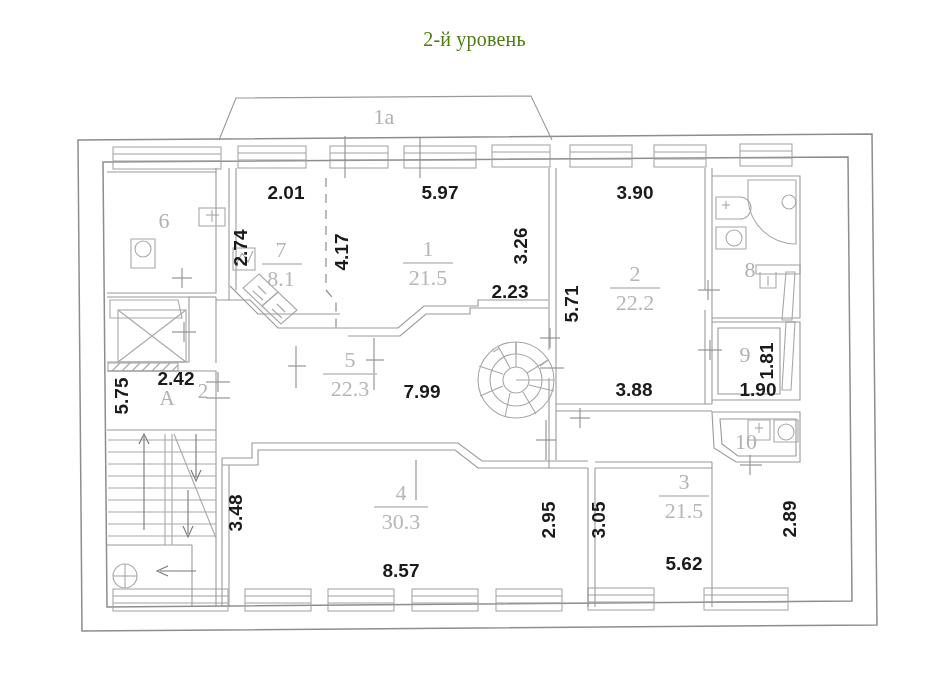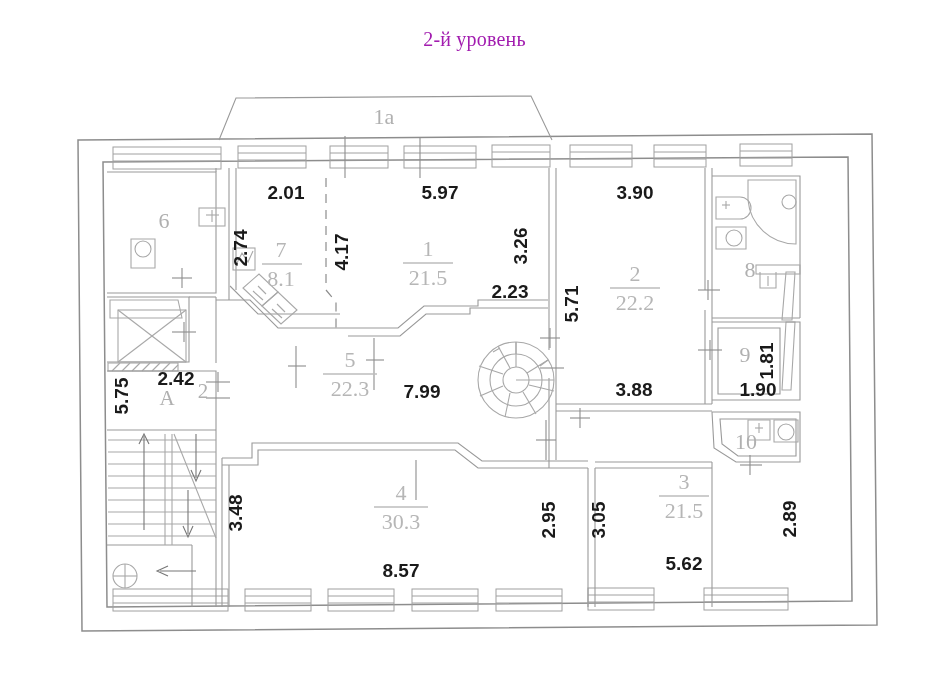--- a/index.html
+++ b/index.html
@@ -15,21 +15,21 @@
     overflow: hidden;
   }
   #plan-title {
     position: absolute;
     top: 28px;
     left: 0;
     width: 949px;
     text-align: center;
     font-family: "Liberation Serif", serif;
     font-size: 20px;
-    color: #a21caf;
+    color: #4d7c0f;
     letter-spacing: 0.2px;
   }
   #floorplan-canvas {
     position: absolute;
     top: 0;
     left: 0;
   }
   .dim-text {
     font-family: "Liberation Sans", sans-serif;
     font-weight: bold;

